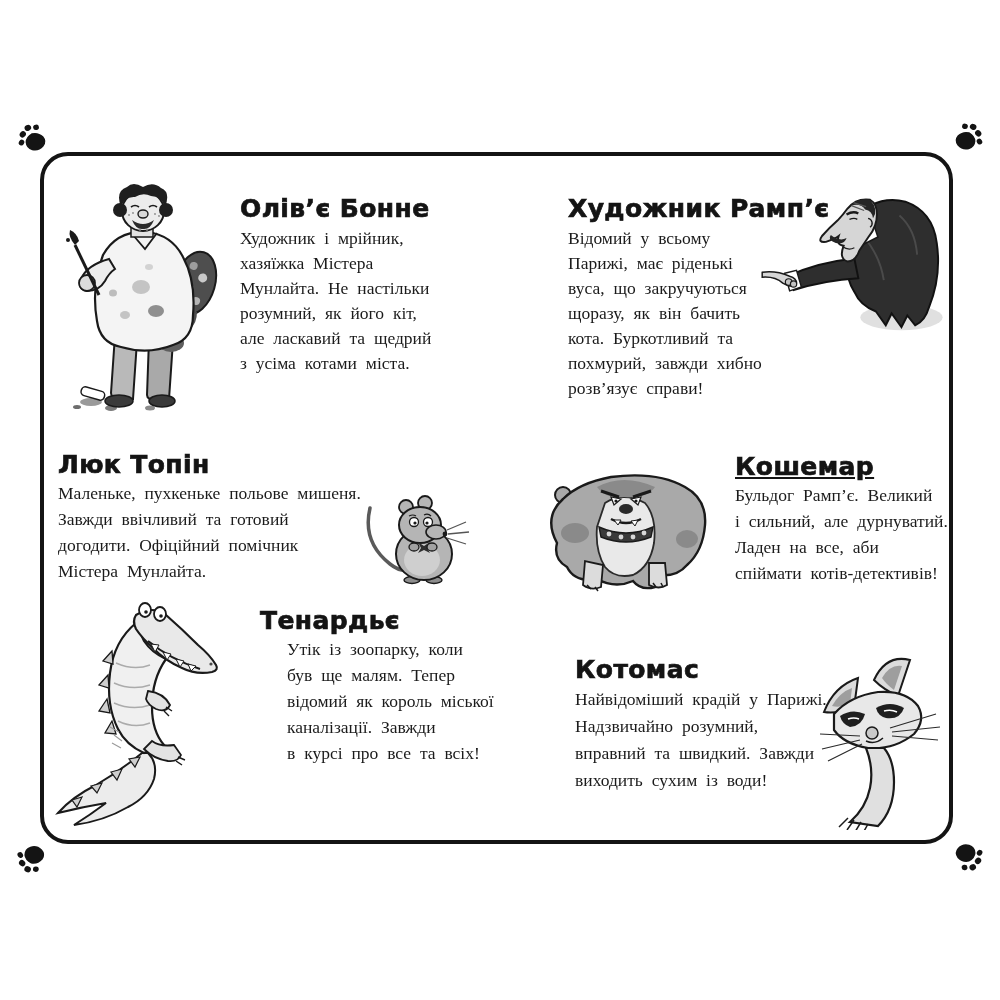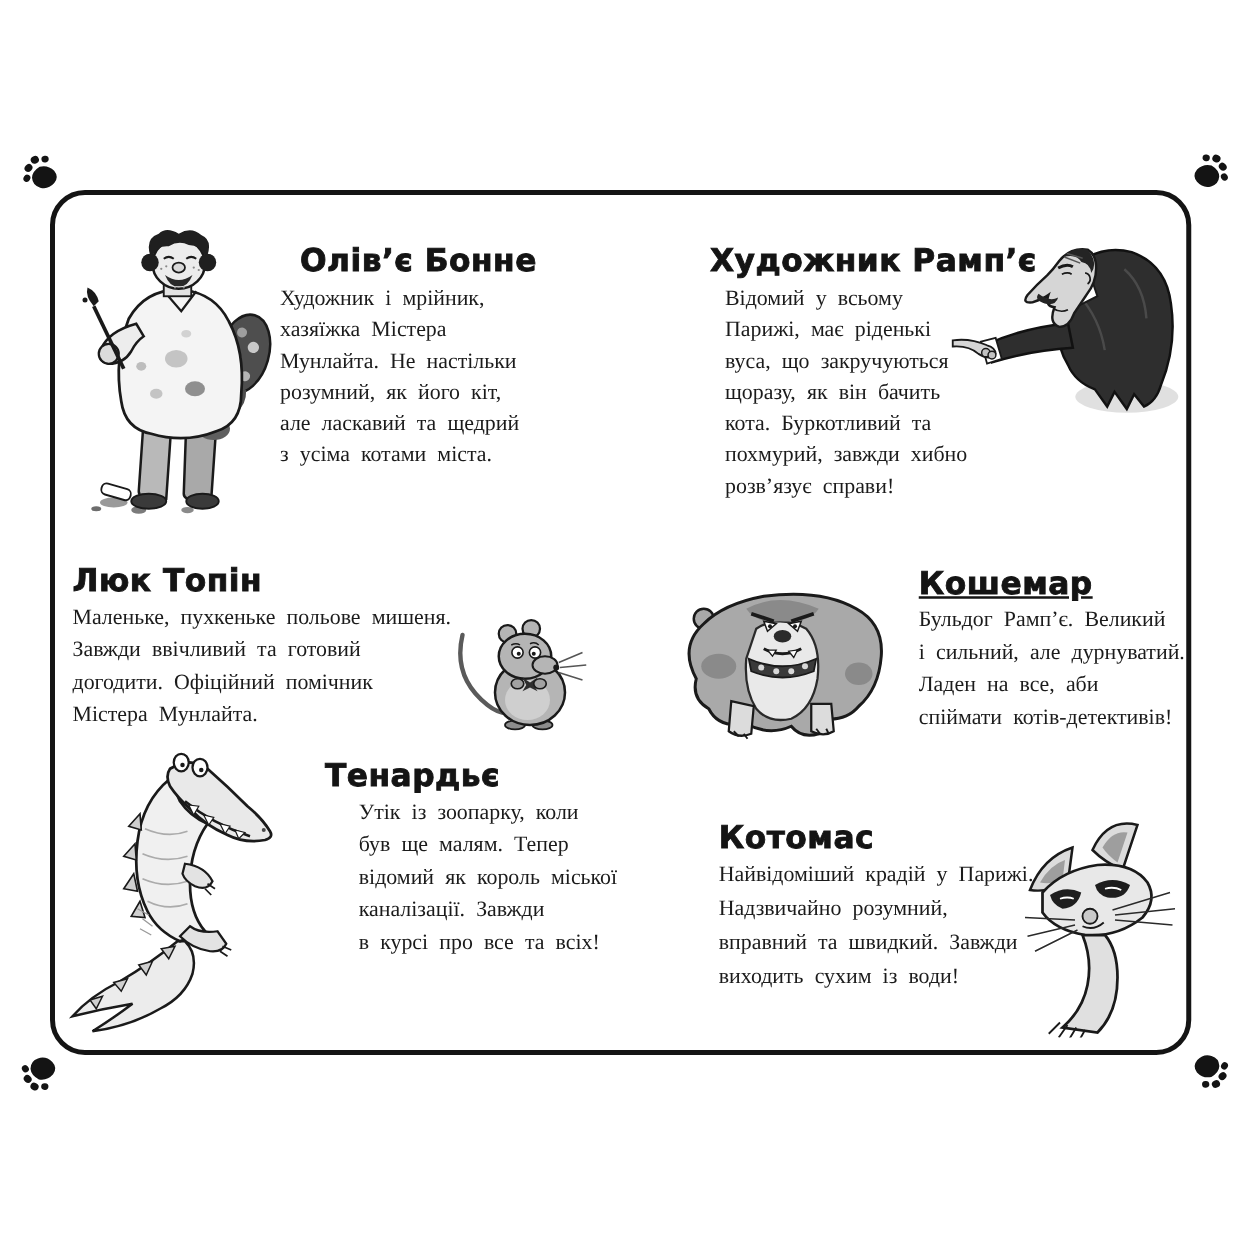--- a/index.html
+++ b/index.html
@@ -20,23 +20,23 @@
 
   .char-name{
     position:absolute;font-family:"DejaVu Sans",sans-serif;font-weight:900;
     font-size:25px;letter-spacing:.4px;white-space:nowrap;color:#141414;
     -webkit-text-stroke:.7px #141414;
   }
   .desc{position:absolute;font-size:17.5px;line-height:25px;word-spacing:4.5px;color:#1b1b1b;}
   .desc .line{white-space:nowrap;}
 
   #name-olivier{left:240px;top:194px;}
-  #desc-olivier{left:224px;top:226px;}
+  #desc-olivier{left:240px;top:226px;}
   #name-rampier{left:568px;top:194px;}
-  #desc-rampier{left:580px;top:226px;}
+  #desc-rampier{left:568px;top:226px;}
   #name-luke{left:58px;top:450px;}
   #desc-luke{left:58px;top:480px;line-height:26px;}
   #name-koshemar{left:735px;top:452px;text-decoration:underline;}
   #desc-koshemar{left:735px;top:482px;line-height:26px;}
   #name-tenardier{left:240px;top:606px;margin-left:20px;}
   #desc-tenardier{left:240px;top:636px;line-height:26px;margin-left:47px;}
   #name-kotomas{left:575px;top:655px;}
   #desc-kotomas{left:575px;top:686px;line-height:27px;}
 
   .illu{position:absolute;}

